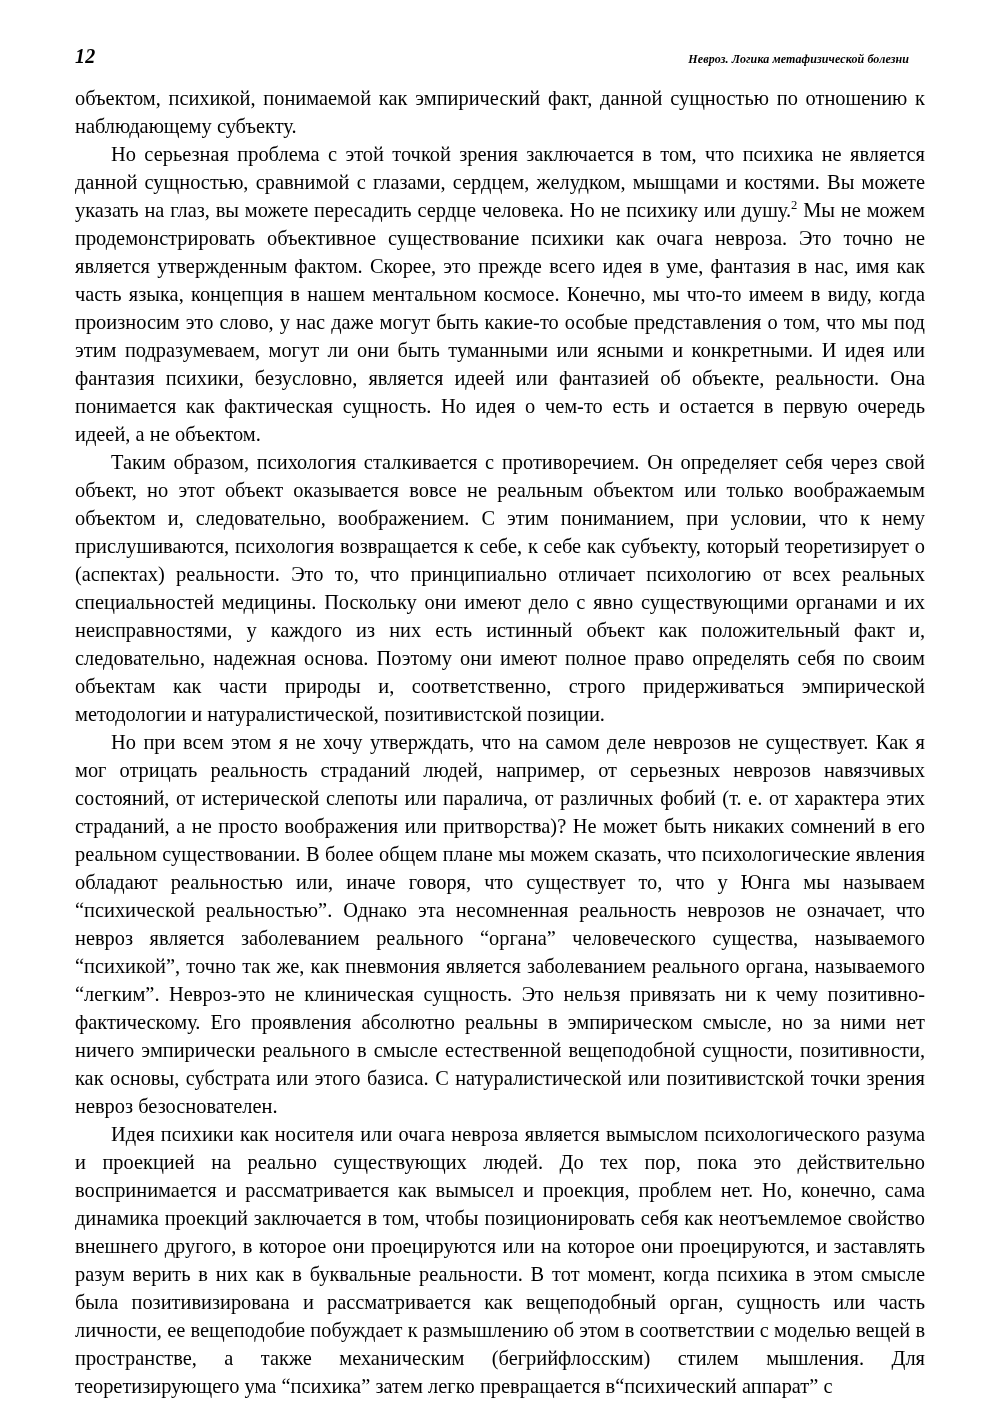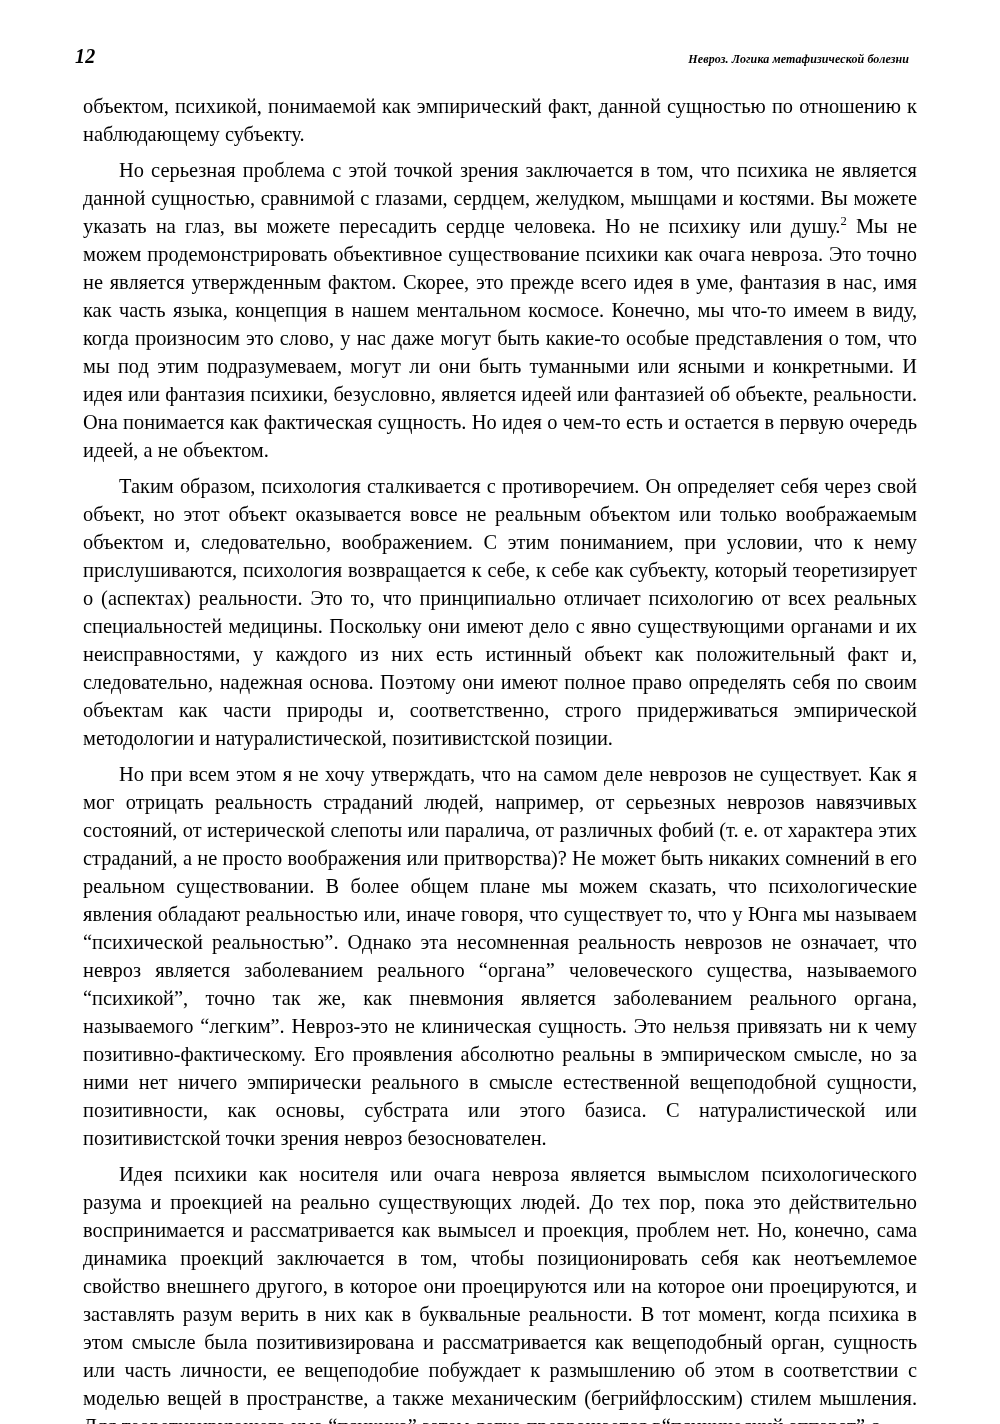--- a/index.html
+++ b/index.html
@@ -50,21 +50,21 @@
 
   
   .text-column {
     position: absolute;
     left: 75px;
     top: 84px;
     width: 850px;
   }
 
   .para {
-    margin: 8px;
+    margin: 0;
     font-size: 20.4px;
     line-height: 28px;
     text-align: justify;
     text-justify: inter-word;
     hyphens: none;
     word-spacing: 0.1px;
   }
 
   .para.indented {
     text-indent: 36px;

